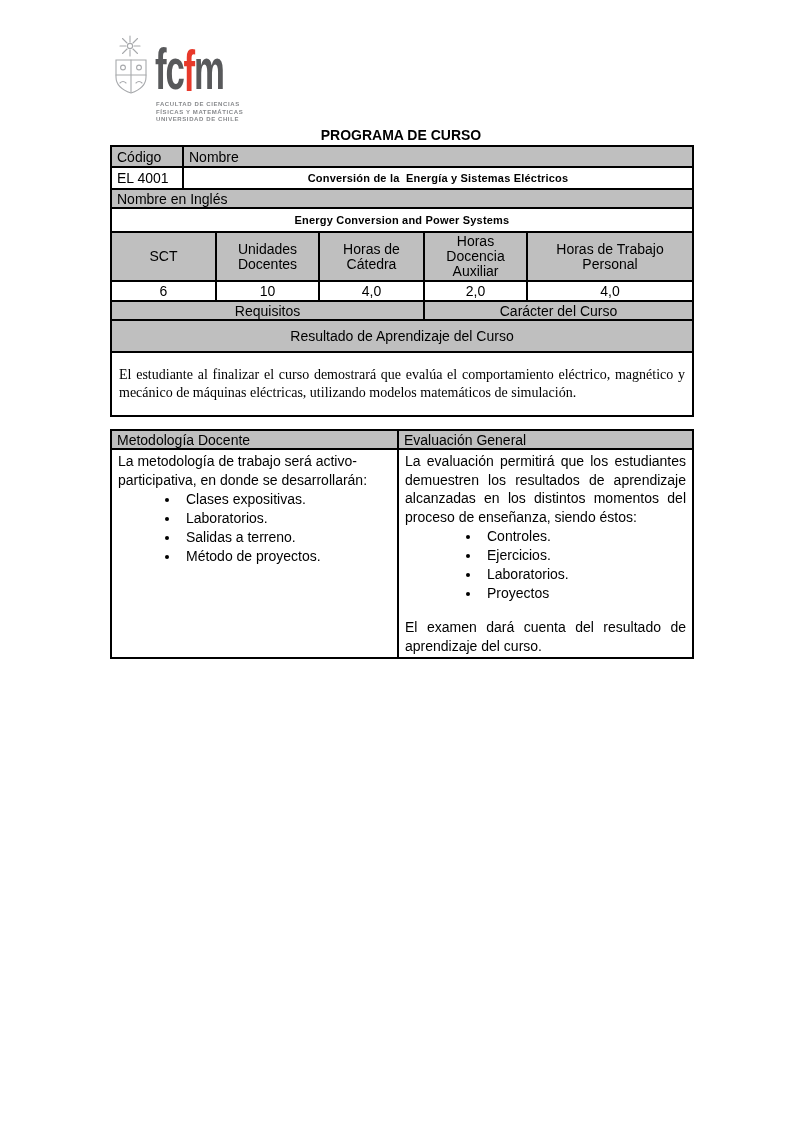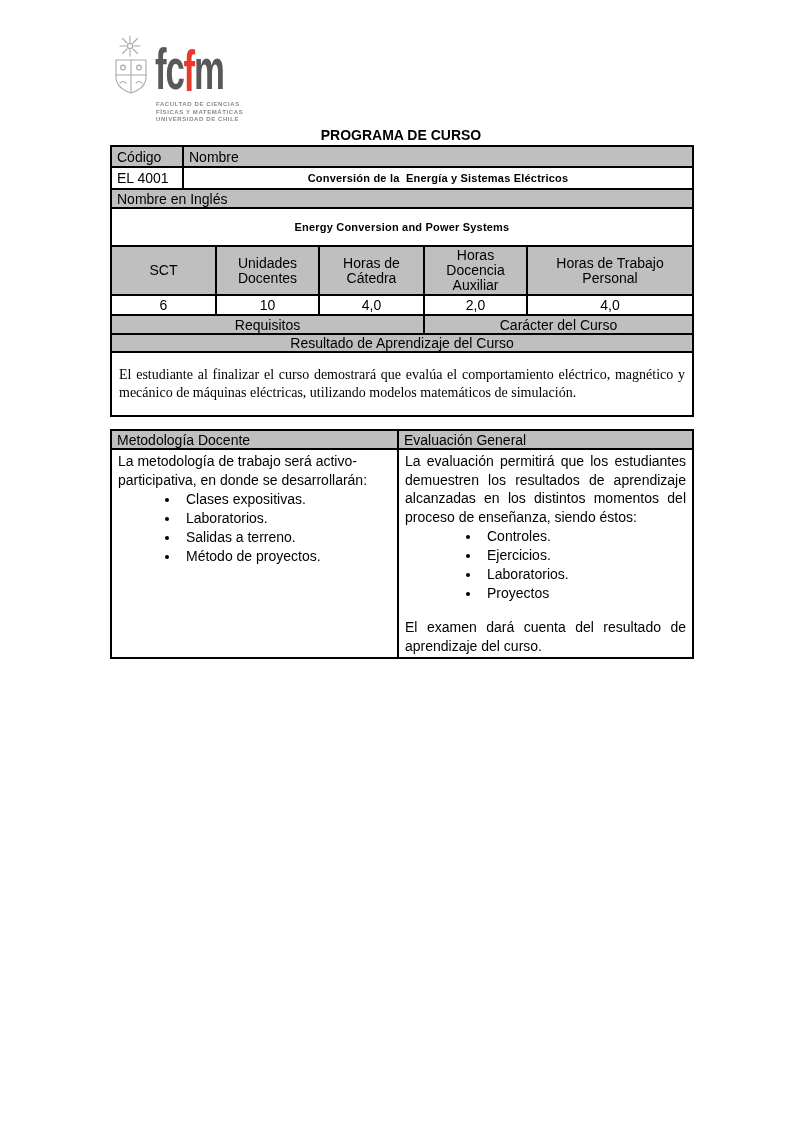--- a/index.html
+++ b/index.html
@@ -121,42 +121,42 @@
       <td class="gray">Código</td>
       <td class="gray" colspan="5">Nombre</td>
     </tr>
     <tr style="height:22px">
       <td>EL 4001</td>
       <td class="course-name" colspan="5">Conversión de la  Energía y Sistemas Eléctricos</td>
     </tr>
     <tr style="height:19px">
       <td class="gray" colspan="6">Nombre en Inglés</td>
     </tr>
-    <tr style="height:38px">
+    <tr style="height:24px">
       <td class="course-name" colspan="6">Energy Conversion and Power Systems</td>
     </tr>
     <tr style="height:33px" class="hours-head">
       <td class="gray" colspan="2">SCT</td>
       <td class="gray">Unidades Docentes</td>
       <td class="gray">Horas de Cátedra</td>
       <td class="gray">Horas Docencia Auxiliar</td>
       <td class="gray">Horas de Trabajo Personal</td>
     </tr>
     <tr style="height:20px">
       <td class="center" colspan="2">6</td>
       <td class="center">10</td>
       <td class="center">4,0</td>
       <td class="center">2,0</td>
       <td class="center">4,0</td>
     </tr>
     <tr style="height:19px">
       <td class="gray center" colspan="4">Requisitos</td>
       <td class="gray center" colspan="2">Carácter del Curso</td>
     </tr>
-    <tr style="height:18px">
+    <tr style="height:32px">
       <td class="gray center" colspan="6">Resultado de Aprendizaje del Curso</td>
     </tr>
     <tr style="height:52px">
       <td class="result-cell" colspan="6">El estudiante al finalizar el curso demostrará que evalúa el comportamiento eléctrico, magnético y mecánico de máquinas eléctricas, utilizando modelos matemáticos de simulación.</td>
     </tr>
   </tbody>
     </table>
 
   <table class="t2">
     <colgroup>

